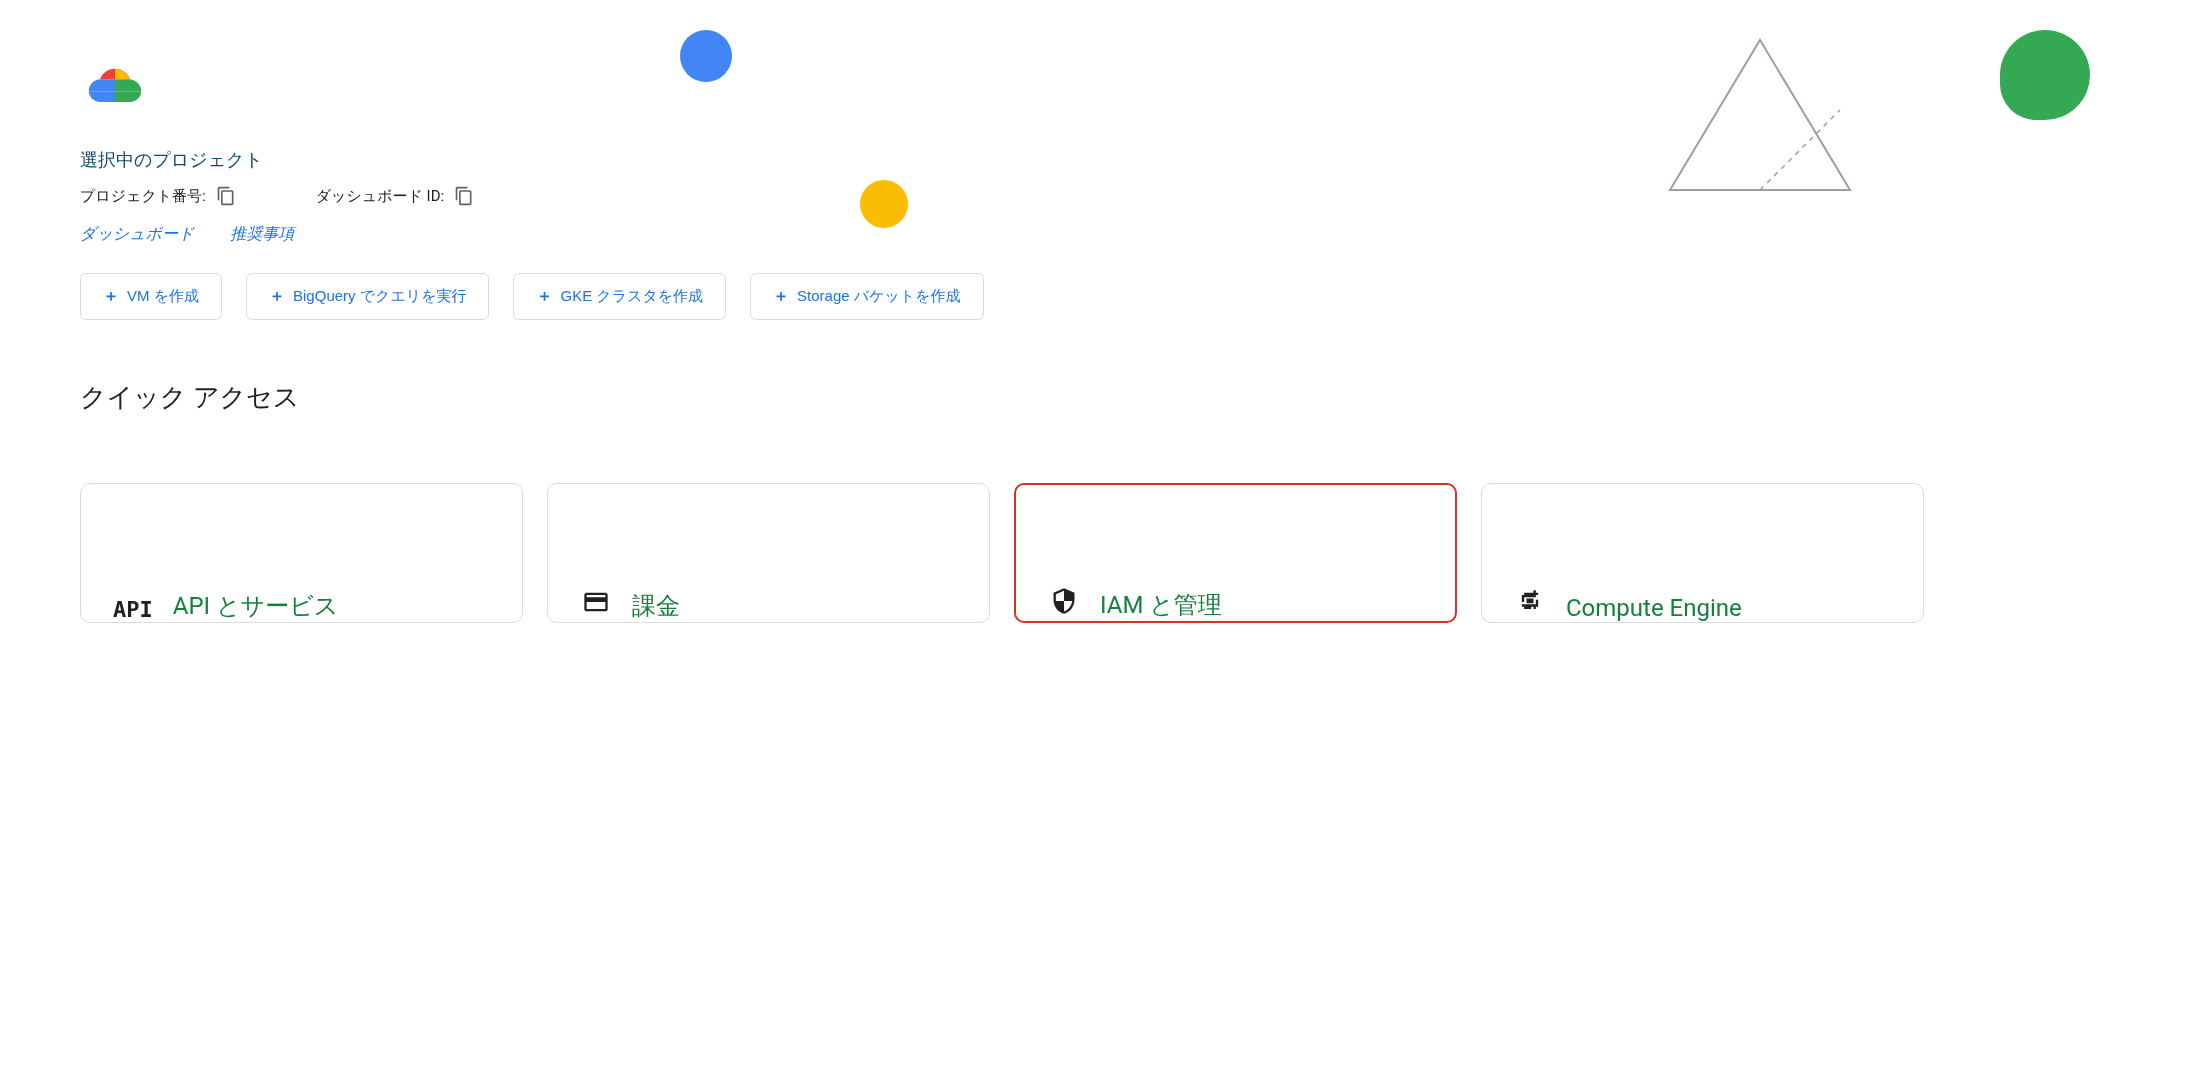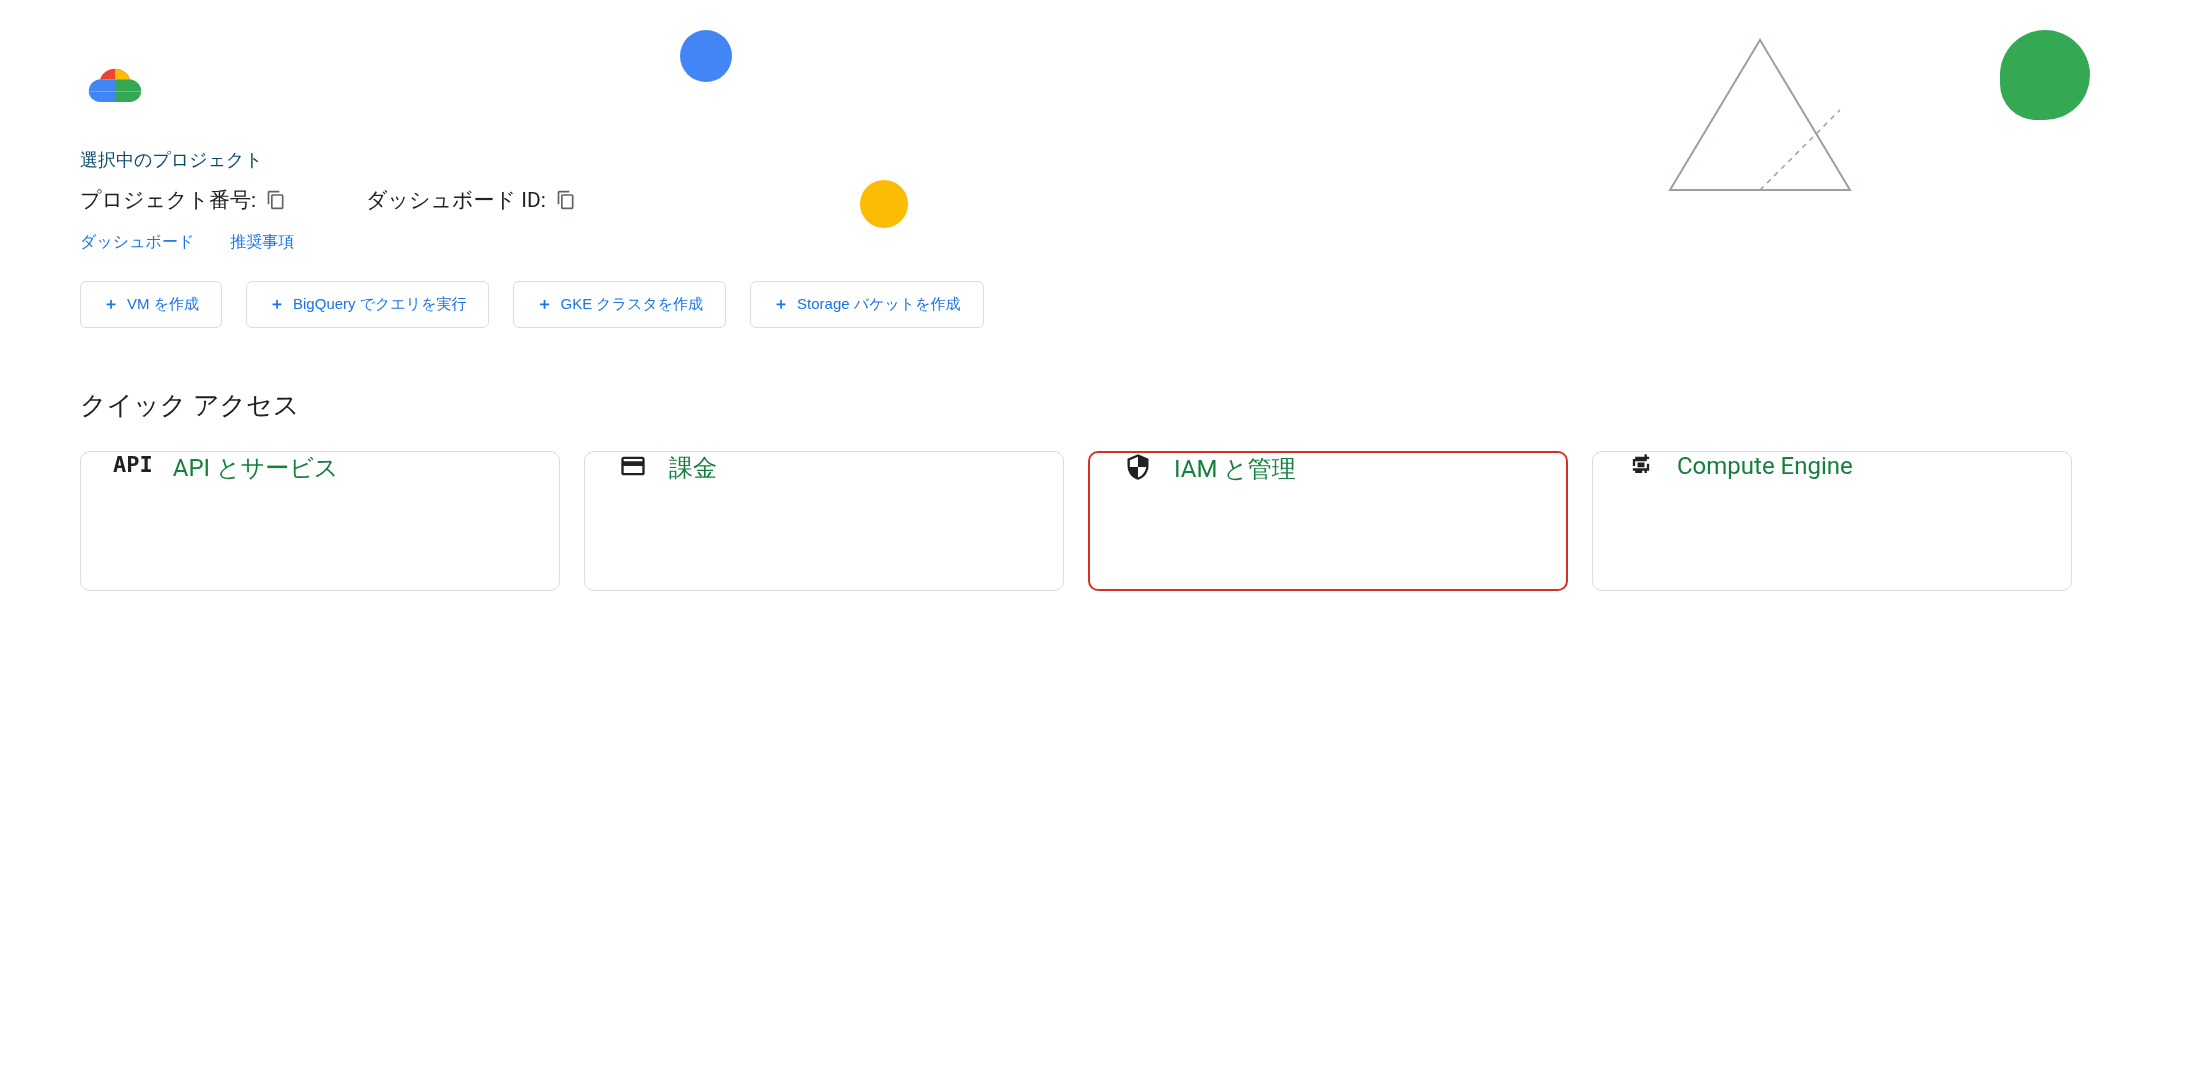--- a/index.html
+++ b/index.html
@@ -86,38 +86,39 @@
       align-items: center;
       gap: 80px;
       margin-bottom: 18px;
     }
     .project-info-item {
       display: flex;
       align-items: center;
       gap: 10px;
     }
     .project-info-label {
-      font-size: 21px;
+      font-size: 15px;
       color: #202124;
     }
     .copy-icon {
       width: 20px;
       height: 20px;
       cursor: pointer;
       color: #5f6368;
     }
     .project-links {
       display: flex;
       gap: 36px;
     }
     .project-link {
       color: #1a73e8;
       text-decoration: none;
       font-size: 16px;
       cursor: pointer;
+      font-style: italic;
     }
 
     
     .action-buttons {
       display: flex;
       gap: 24px;
       margin-bottom: 60px;
       flex-wrap: wrap;
     }
     .action-btn {
@@ -176,30 +177,31 @@
       font-size: 26px;
       font-weight: 400;
       color: #202124;
       margin-bottom: 28px;
     }
     .quick-access-cards {
       display: flex;
       gap: 24px;
     }
     .quick-access-card {
-      width: 480px;
+      width: 443px;
       height: 140px;
       border: 1px solid #dadce0;
       border-radius: 10px;
       display: flex;
-      align-items: flex-start;
+      align-items: flex-end;
       gap: 20px;
       padding: 0 32px;
       cursor: pointer;
       background: #fff;
+      margin-top: 40px;
     }
     .quick-access-card.highlighted {
       border: 2.5px solid #d93025;
     }
     .card-icon {
       font-size: 26px;
       color: #202124;
       min-width: 32px;
       text-align: center;
     }

